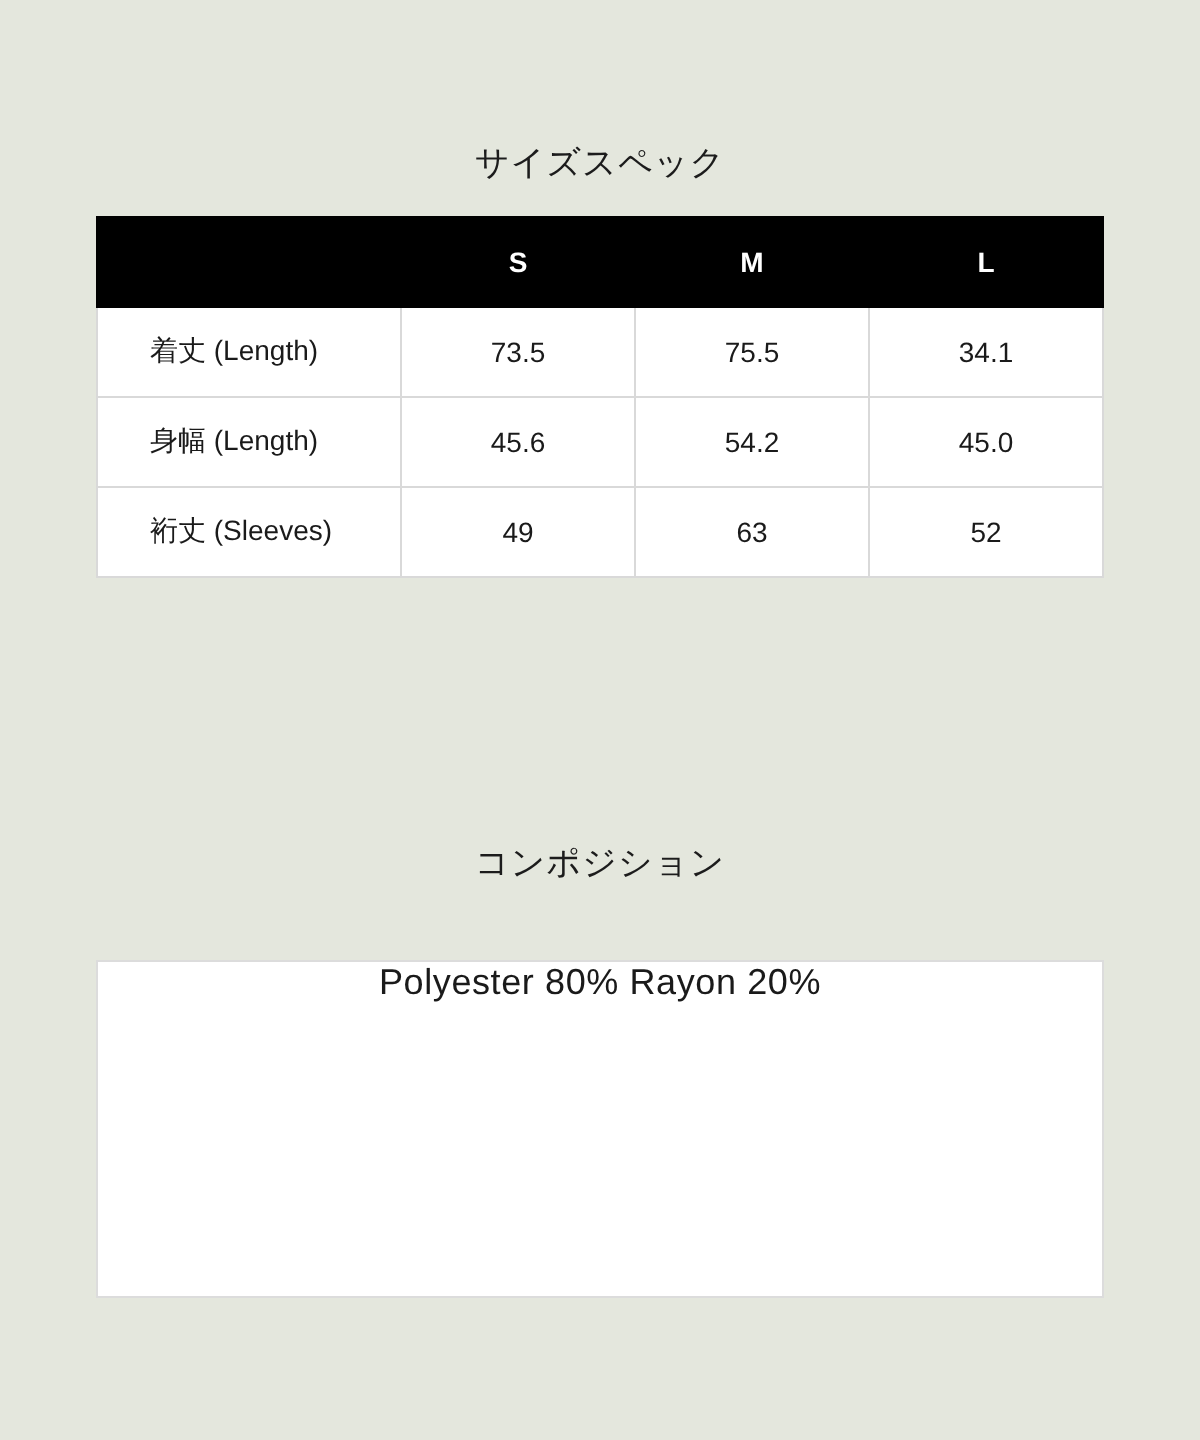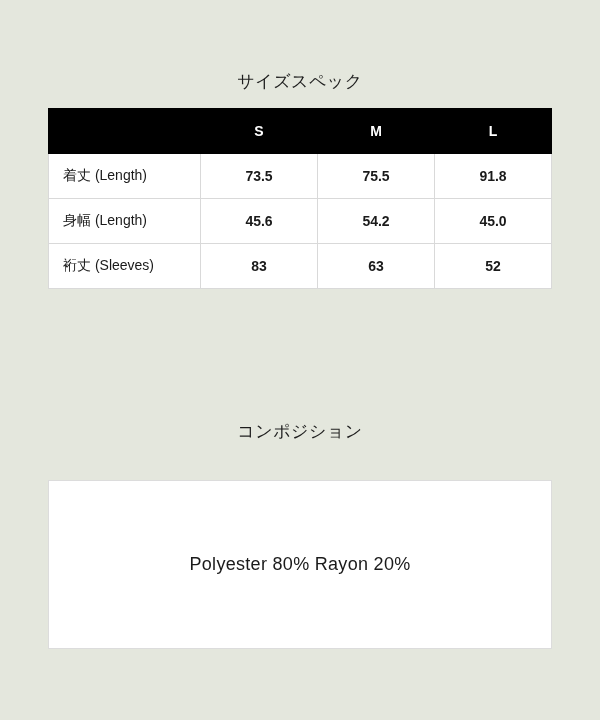--- a/index.html
+++ b/index.html
@@ -42,37 +42,37 @@
     width: 504px;
     border-collapse: collapse;
     background: #ffffff;
     table-layout: fixed;
   }
   .size-table th,
   .size-table td {
     border: 1px solid #d9d9d9;
     height: 45px;
     font-size: 14px;
-    font-weight: 700;
+    font-weight: 400;
     box-sizing: border-box;
   }
   .size-table thead th {
     background: #000000;
     color: #ffffff;
     border: 1px solid #000000;
     font-weight: 700;
     font-size: 14px;
     text-align: center;
   }
   .size-table thead th.corner {
     text-align: left;
   }
   .size-table tbody th {
     text-align: left;
-    padding-left: 14px;
+    padding-left: 26px;
     background: #ffffff;
     font-weight: 400;
     color: #1a1a1a;
   }
   .size-table tbody td {
     text-align: center;
     background: #ffffff;
     color: #1a1a1a;
   }
   .col-label { width: 152px; }
@@ -88,21 +88,20 @@
   .composition-box {
     position: absolute;
     top: 480px;
     left: 48px;
     width: 504px;
     height: 169px;
     background: #ffffff;
     border: 1px solid #dcdcdc;
     box-sizing: border-box;
     display: flex;
-    align-items: center;
     justify-content: center;
   }
   .composition-text {
     font-size: 18px;
     font-weight: 400;
     color: #1a1a1a;
     text-align: center;
     letter-spacing: 0.3px;
   }
 </style>
@@ -126,31 +125,31 @@
         <th>S</th>
         <th>M</th>
         <th>L</th>
       </tr>
     </thead>
     <tbody>
       <tr>
         <th>着丈 (Length)</th>
         <td>73.5</td>
         <td>75.5</td>
-        <td>91.8</td>
+        <td>34.1</td>
       </tr>
       <tr>
         <th>身幅 (Length)</th>
         <td>45.6</td>
         <td>54.2</td>
         <td>45.0</td>
       </tr>
       <tr>
         <th>裄丈 (Sleeves)</th>
-        <td>83</td>
+        <td>49</td>
         <td>63</td>
         <td>52</td>
       </tr>
     </tbody>
   </table>
 
   <div class="section-title" id="composition-title">コンポジション</div>
 
   <div class="composition-box">
     <div class="composition-text">Polyester 80% Rayon 20%</div>

